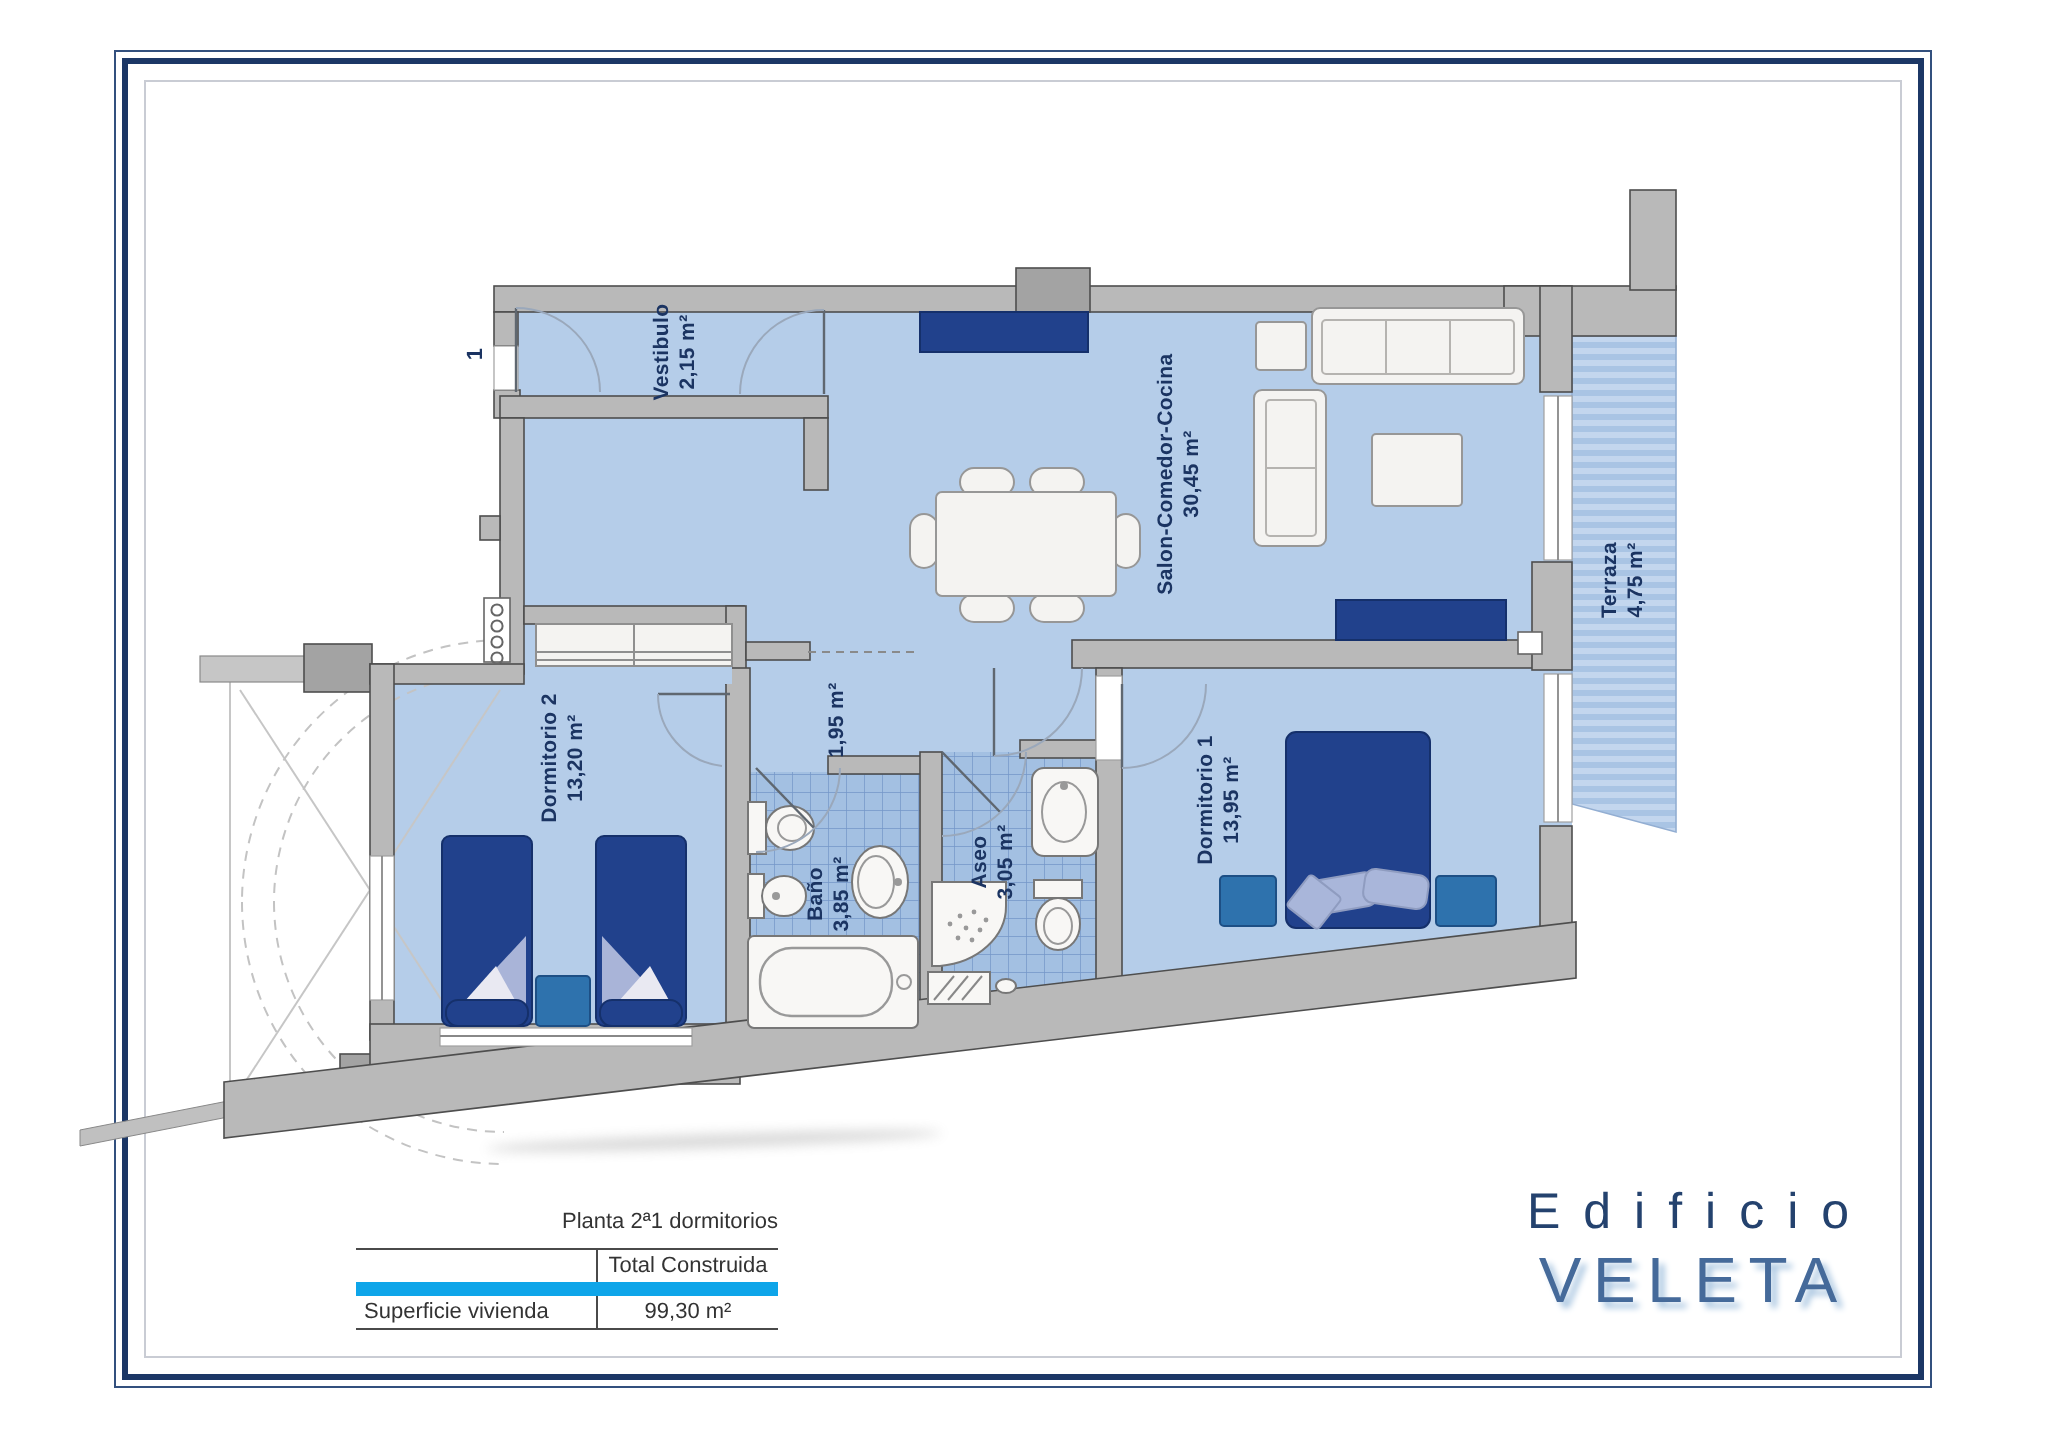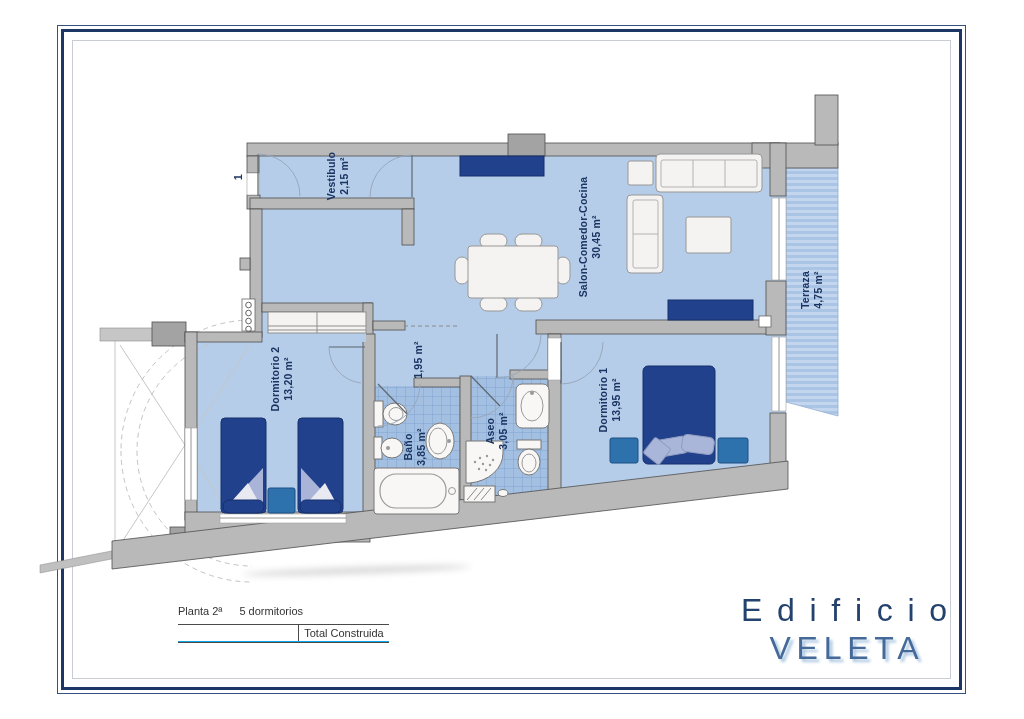--- a/index.html
+++ b/index.html
@@ -27,30 +27,30 @@
   .ghost{stroke:#c6c6c6;stroke-width:1;fill:none;}
   .ghost-dash{stroke:#c3c3c3;stroke-width:1;stroke-dasharray:5 4;fill:none;}
   
   .rlabel{position:absolute;display:flex;flex-direction:column;align-items:center;justify-content:center;
           transform:translate(-50%,-50%) rotate(-90deg);color:var(--label,#1b3462);
           font-weight:700;font-size:10.5px;line-height:1.25;white-space:nowrap;letter-spacing:.2px;z-index:5;}
   .unit-label{font-size:11px;}
   .soft-shadow{position:absolute;background:#8a8a8a;opacity:.32;filter:blur(3px);border-radius:50%;}
   
   .info{left:178px;top:604px;width:211px;color:var(--text,#333);font-size:11px;line-height:15px;}
-  .info-line2{display:flex;justify-content:flex-start;gap:17px;}
+  .info-line2{display:flex;justify-content:flex-end;}
   .tbl{border-top:1px solid #4a4a4a;border-bottom:1px solid #4a4a4a;margin-top:5px;}
   .trow{display:flex;}
-  .trow.first{border-bottom:1px solid #0ea5e9;}
+  .trow.first{border-bottom:7px solid #0ea5e9;}
   .tc{box-sizing:border-box;padding:1px 4px;height:16px;}
   .tc.l{width:120px;}
   .tc.r{width:91px;border-left:1px solid #4a4a4a;text-align:center;}
   
   .logo{left:726px;top:592px;width:236px;text-align:center;}
-  .logo-top{font-size:32px;letter-spacing:.46em;padding-left:.46em;color:#24426e;}
+  .logo-top{font-size:25px;letter-spacing:.46em;padding-left:.46em;color:#24426e;}
   .logo-main{font-size:32px;letter-spacing:.18em;padding-left:.18em;margin-top:1px;
              color:var(--logo-fill,#456a9a);text-shadow:3px 3px 3px var(--logo-shadow,#a8c5e0);}
 </style>
 </head>
 <body>
 
 <div class="stage">
 
   <div class="abs frame-a"></div>
   <div class="abs frame-b"></div>
@@ -303,27 +303,31 @@
   <div class="rlabel" style="left:610px;top:400px">
     <span>Dormitorio 1</span>
       <span>13,95 m²</span>
   </div>
 
   <div class="soft-shadow" style="left:243px;top:567px;width:228px;height:7px;transform:rotate(-2deg)"></div>
 
   <div class="abs info">
     <div class="info-line2">
       <span>Planta 2ª</span>
-      <span>5 dormitorios</span>
+      <span>1 dormitorios</span>
     </div>
     <div class="tbl">
       <div class="trow first">
         <div class="tc l"></div>
         <div class="tc r">Total Construida</div>
       </div>
+      <div class="trow">
+        <div class="tc l">Superficie vivienda</div>
+        <div class="tc r">99,30 m²</div>
+      </div>
     </div>
   </div>
 
   <div class="abs logo">
     <div class="logo-top">Edificio</div>
     <div class="logo-main">VELETA</div>
   </div>
 
 </div>
 

